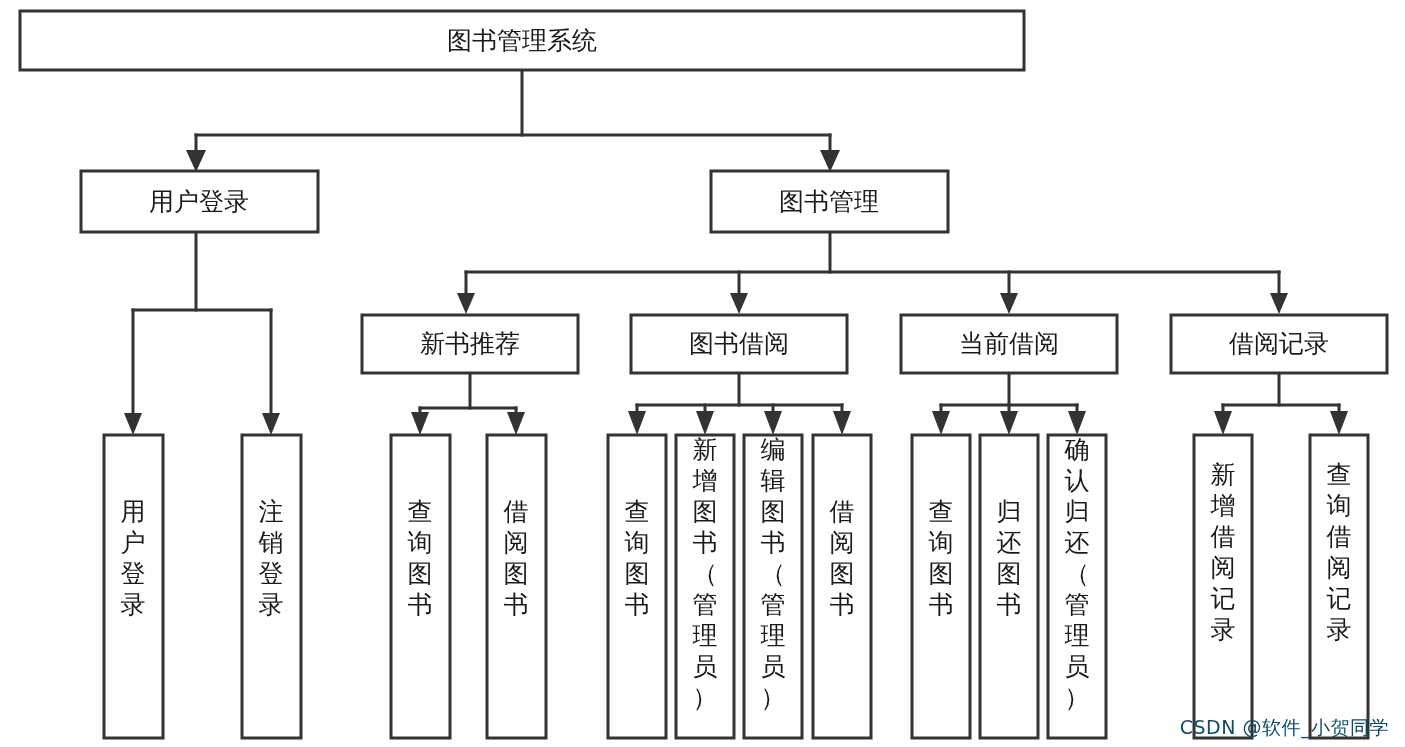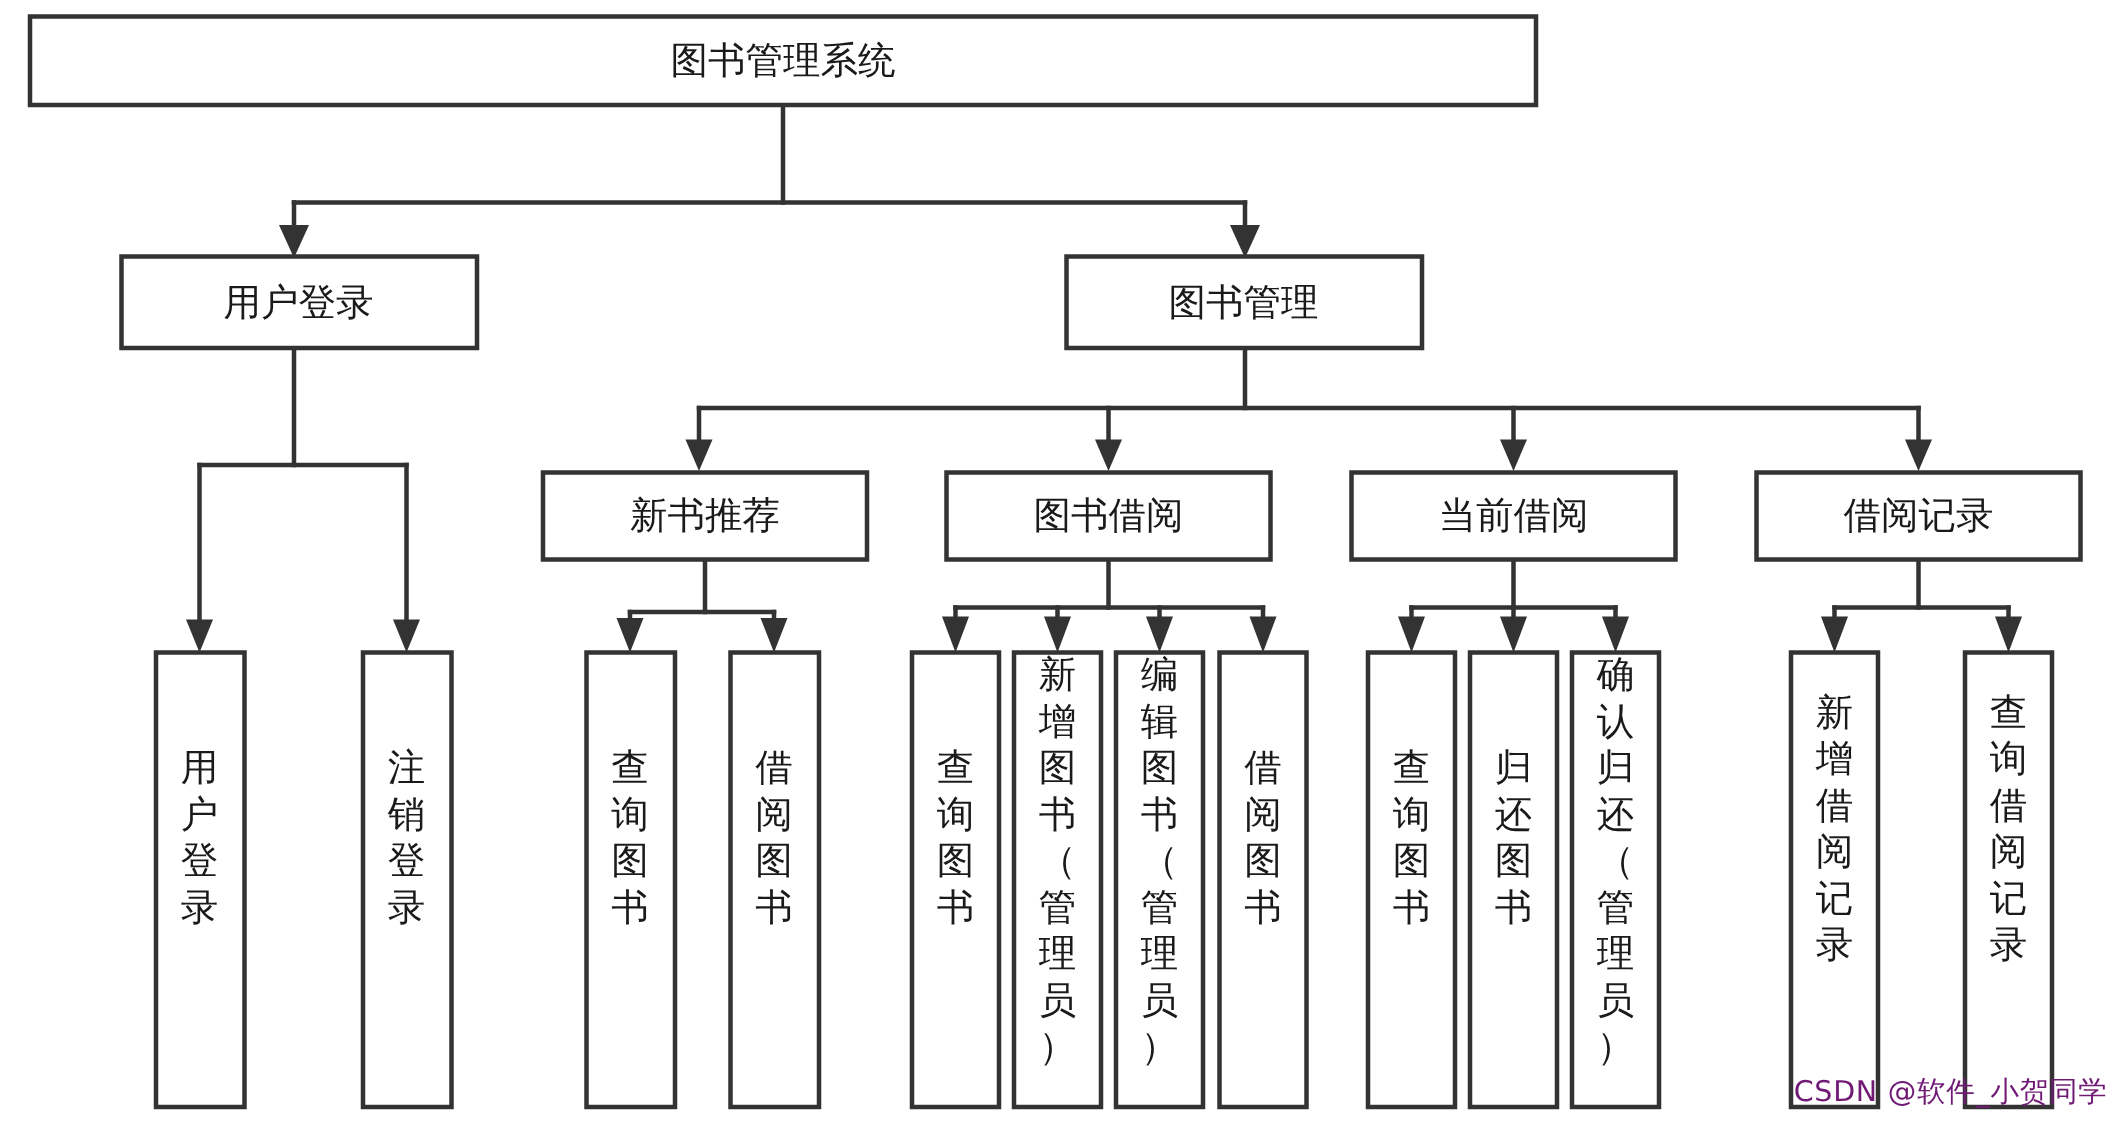--- a/index.html
+++ b/index.html
@@ -48,25 +48,25 @@
   }
   .label-h { font-size: 25px; }
   .leaf-label-char {
     fill: #1a1a1a;
     font-family: "DejaVu Sans", "Liberation Sans", sans-serif;
     font-size: 25px;
     text-anchor: middle;
   }
   .watermark {
     position: absolute;
-    right: 0;
+    right: 16px;
     bottom: 6px;
     font-family: "DejaVu Sans", "Liberation Sans", sans-serif;
     font-size: 19px;
-    color: #701a75;
+    color: #0c4a6e;
     white-space: nowrap;
     letter-spacing: 0.5px;
   }
 </style>
 </head>
 <body>
 
 <div id="diagram-root">
   <svg class="flow" viewBox="0 0 1405 747" xmlns="http://www.w3.org/2000/svg">
 

